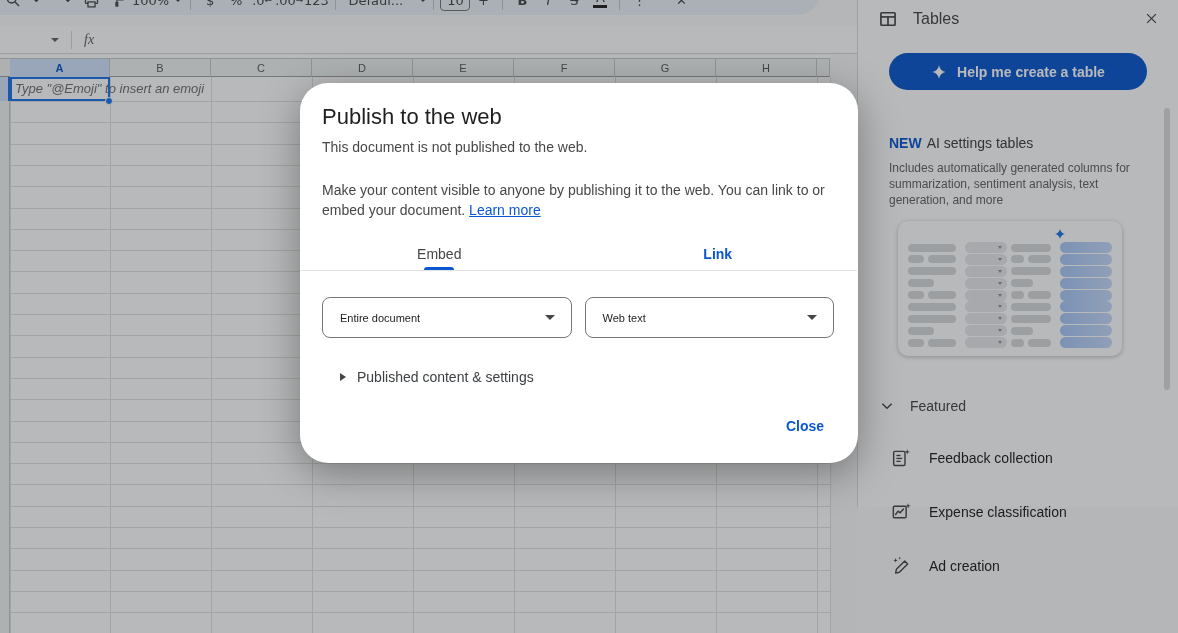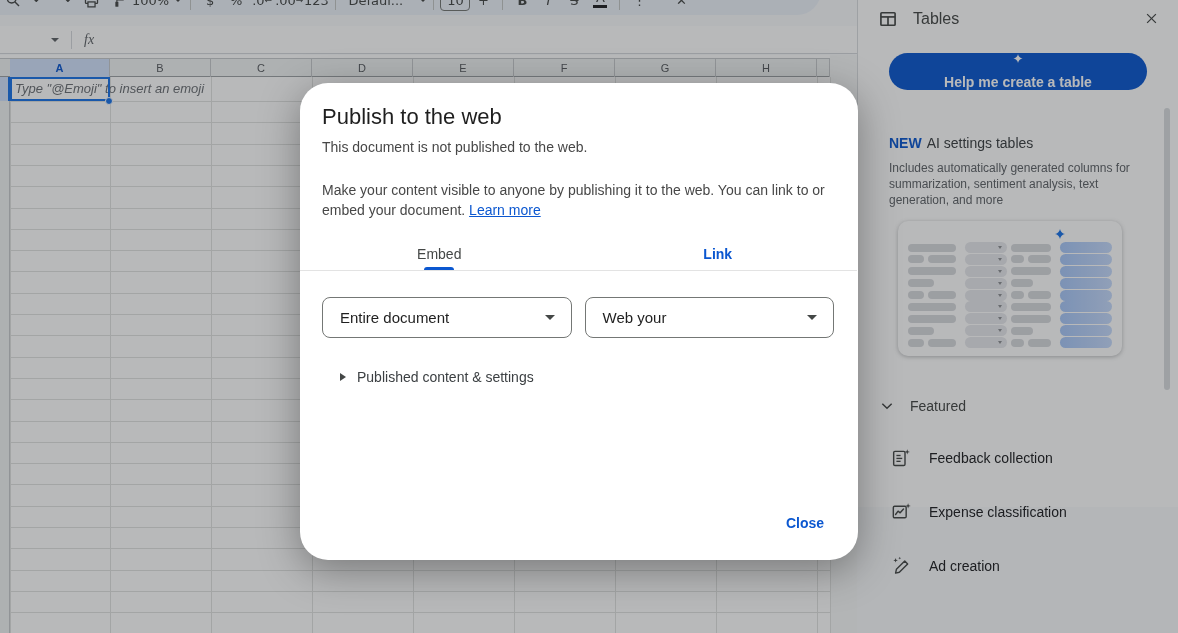--- a/index.html
+++ b/index.html
@@ -59,21 +59,21 @@
     color:#6b6f74; white-space:nowrap; }
 
   
   .sidebar { position:absolute; left:857px; top:0; width:321px; height:507px; background:#ffffff;
     border-left:1px solid #dadce0; }
   .sb-header { display:flex; align-items:center; padding:7px 16px 0 20px; height:30px; }
   .sb-title { font-size:16px; color:#444746; margin-left:15px; flex:1; }
   .sb-close { width:22px; height:22px; display:flex; align-items:center; justify-content:center; cursor:pointer; }
   .help-btn { margin:23px auto 0 31px; width:258px; height:37px; border-radius:19px; background:#0b57d0;
     color:#fff; font-size:14px; font-weight:bold; display:flex; align-items:center; justify-content:center;
-    gap:10px; border:none; cursor:pointer;flex-direction:column; }
+    gap:10px; border:none; cursor:pointer; }
   .ai-section { padding:0 30px 0 31px; }
   .ai-head { margin-top:45px; font-size:14px; color:#3c4043; }
   .ai-head .new { color:#0b57d0; font-weight:bold; margin-right:5px; }
   .ai-desc { margin-top:9px; font-size:12px; line-height:16px; color:#5f6368; width:242px; }
   .illus-card { position:relative; margin:13px 0 0 9px; width:224px; height:135px; background:#fff;
     border-radius:10px; box-shadow:0 1px 4px rgba(60,64,67,.35); padding:8px 10px 8px 10px; }
   .illus-spark-row { height:13px; position:relative; }
   .illus-rows { display:flex; flex-direction:column; justify-content:space-between; height:106px; }
   .illus-row { display:flex; align-items:center; justify-content:space-between; height:11px; }
   .ibar { height:8px; border-radius:4px; background:#d7d9dd; }
@@ -85,36 +85,36 @@
   .iblue { width:52px; height:11px; border-radius:5.5px; background:linear-gradient(90deg,#a8c7f8,#c6dafc); }
   .featured-row { display:flex; align-items:center; margin:42px 0 0 21px; }
   .featured-label { font-size:14px; color:#444746; margin-left:15px; }
   .sb-items { margin-top:15px; }
   .sb-item { display:flex; align-items:center; margin:34px 0 0 33px; cursor:pointer; }
   .sb-item-label { font-size:14px; color:#202124; margin-left:18px; }
   .sb-scroll { position:absolute; left:306px; top:108px; width:6px; height:282px; border-radius:3px; background:#dadce0; }
 
   
   .scrim { position:absolute; inset:0; background:rgba(26,28,31,0.31); }
-  .dialog { position:absolute; left:300px; top:83px; width:558px; height:477px; background:#fff;
+  .dialog { position:absolute; left:300px; top:83px; width:558px; height:380px; background:#fff;
     border-radius:28px; box-shadow:0 10px 40px rgba(0,0,0,.35); padding:20px 24px 0 22px; }
   .dlg-title { font-size:22px; line-height:28px; color:#1f1f1f; font-weight:normal; }
   .dlg-p1 { margin-top:8px; font-size:14px; color:#474747; }
   .dlg-p2 { margin-top:25px; font-size:14px; line-height:20px; color:#474747; width:505px; }
   .learn-more { color:#0b57d0; text-decoration:underline; cursor:pointer; }
   .dlg-tabs { margin-top:17px; height:34px; position:relative; display:flex;
     border-bottom:1px solid #e3e3e3; margin-left:-22px; margin-right:-23px; }
   .dlg-tab { flex:1; display:flex; align-items:center; justify-content:center; font-size:14px;
     color:#444746; cursor:pointer; }
   .dlg-tab.active { color:#0b57d0; font-weight:bold; }
   .tab-indicator { position:absolute; bottom:0; left:calc(25% - 15px); width:30px; height:3px;
     background:#0b57d0; border-radius:3px 3px 0 0; }
   .dlg-selects { margin-top:26px; display:flex; gap:13px; }
   .dlg-select { flex:1; height:41px; border:1px solid #747775; border-radius:8px; display:flex;
-    align-items:center; padding:0 16px 0 17px; font-size:15px; color:#1f1f1f; cursor:pointer; }
+    align-items:center; padding:0 16px 0 17px; font-size:11px; color:#1f1f1f; cursor:pointer; }
   .dlg-select .spacer { flex:1; }
   .sel-caret { width:0; height:0; border-left:5px solid transparent; border-right:5px solid transparent;
     border-top:5px solid #444746; }
   .publish-btn { margin-top:20px; height:37px; padding:0 24px; border:none; border-radius:19px;
     background:#0b57d0; color:#fff; font-size:14px; font-weight:bold; cursor:pointer;
     box-shadow:0 1px 3px rgba(0,0,0,.3); font-family:"Liberation Sans", sans-serif; }
   .expander { margin:31px 0 0 18px; display:flex; align-items:center; cursor:pointer; }
   .exp-tri { width:0; height:0; border-top:4.5px solid transparent; border-bottom:4.5px solid transparent;
     border-left:6px solid #444746; }
   .exp-label { margin-left:11px; font-size:14px; color:#3c4043; }
@@ -460,21 +460,21 @@
       <div class="tab-indicator"></div>
     </div>
 
     <div class="dlg-selects">
       <div class="dlg-select">
         <span>Entire document</span>
           <span class="spacer"></span>
         <span class="sel-caret"></span>
       </div>
       <div class="dlg-select">
-        <span>Web your</span>
+        <span>Web text</span>
           <span class="spacer"></span>
         <span class="sel-caret"></span>
       </div>
     </div>
 
 
     <div class="expander">
       <span class="exp-tri"></span>
       <span class="exp-label">Published content &amp; settings</span>
     </div>

